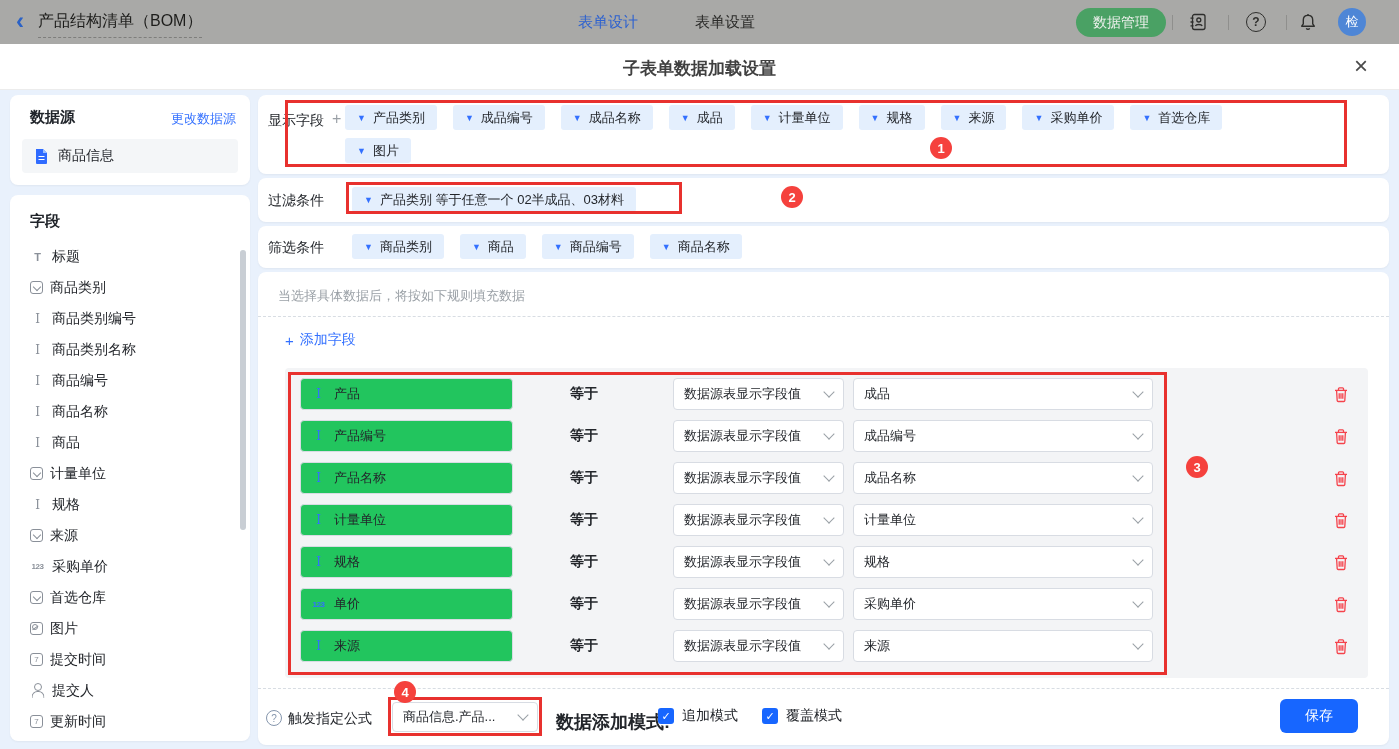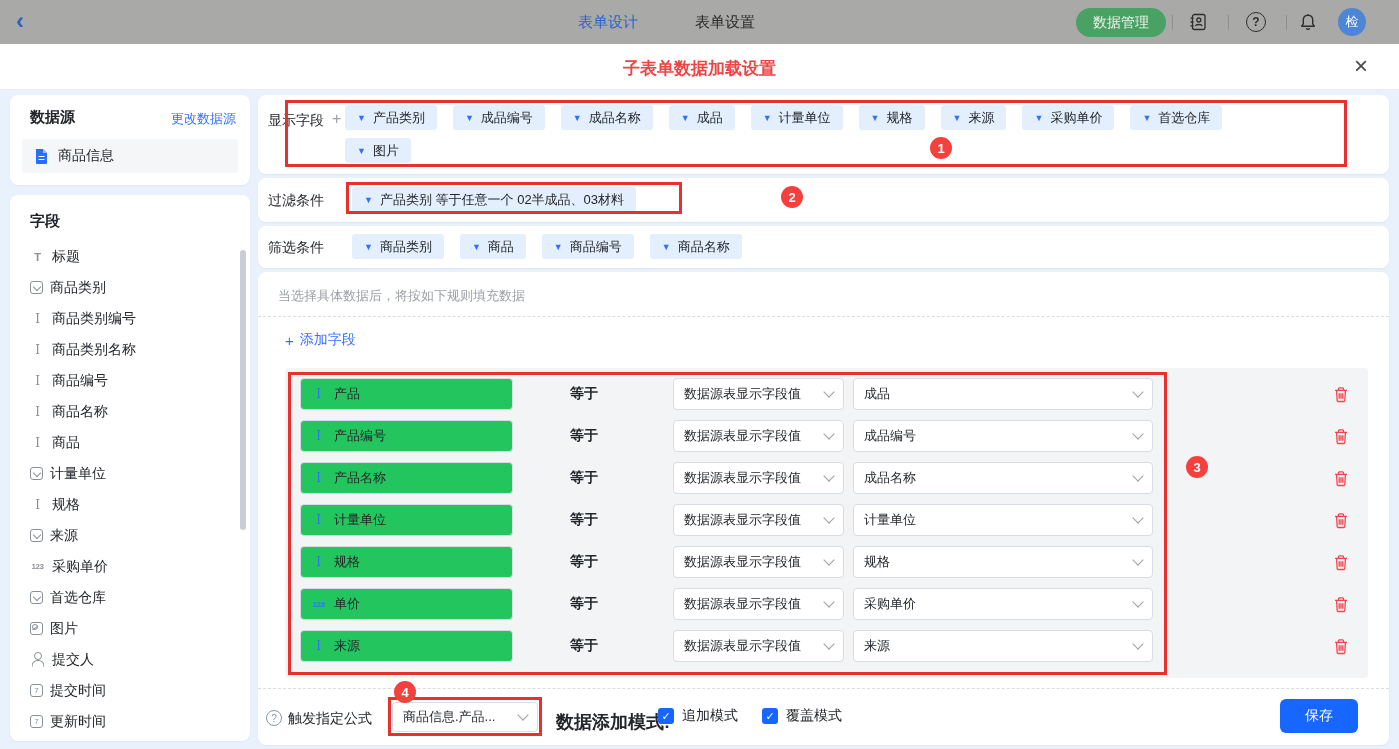--- a/index.html
+++ b/index.html
@@ -17,21 +17,21 @@
   .tb-tab.t1 { left:578px; color:#2e62cf; }
   .tb-tab.t2 { left:695px; }
   .pill { position:absolute; left:1076px; top:8px; height:29px; padding:0 17px; border-radius:15px; background:#4aa164; color:#edf0ec; font-size:14px; display:flex; align-items:center; cursor:pointer;}
   .tb-div { position:absolute; top:15px; width:1px; height:15px; background:#8f8f8d; }
   .tb-ic { position:absolute; top:12px; width:20px; height:20px; }
   .help-circle { border:1.6px solid #2e2e2c; border-radius:50%; display:flex; align-items:center; justify-content:center; }
   .help-circle::after { content:"?"; font-size:12px; color:#2e2e2c; font-weight:bold;}
   .avatar { position:absolute; left:1338px; top:8px; width:28px; height:28px; border-radius:50%; background:#4e86d6; color:#fff; font-size:13px; display:flex; align-items:center; justify-content:center; cursor:pointer;}
   
   .dlg-head { position:absolute; top:44px; left:0; width:1399px; height:46px; background:#fff; border-bottom:1px solid #ececec; z-index:4;}
-  .dlg-title { position:absolute; left:0; right:0; top:13px; text-align:center; font-size:17px; font-weight:bold; color:#ef4444;}
+  .dlg-title { position:absolute; left:0; right:0; top:13px; text-align:center; font-size:17px; font-weight:bold; color:#404040;}
   .dlg-close { position:absolute; right:24px; top:8px; width:28px; height:28px; color:#4a4a4a; font-size:24px; line-height:28px; text-align:center; cursor:pointer;}
   .dlg-close::after{ content:"×"; }
   
   .card { position:absolute; background:#fff; border-radius:8px; box-shadow:0 1px 2px rgba(31,35,41,.05); }
   .card-a { left:10px; top:95px; width:240px; height:90px; }
   .card-b { left:10px; top:195px; width:240px; height:546px; }
   .p1 { left:258px; top:95px;  width:1131px; height:79px; }
   .p2 { left:258px; top:178px; width:1131px; height:44px; }
   .p3 { left:258px; top:226px; width:1131px; height:42px; }
   .p4 { left:258px; top:272px; width:1131px; height:473px; }
@@ -104,20 +104,21 @@
   .a3 { left:288px; top:372px; width:879px; height:303px; }
   .b3 { left:1186px; top:456px; }
   .a4 { left:388px; top:697px; width:154px; height:39px; }
   .b4 { left:394px; top:681px; }
 </style>
 </head>
 <body>
 
 <div class="topbar">
   <span class="back-btn">‹</span>
+  <span class="tb-title">产品结构清单（BOM）</span>
   <span class="tb-tab t1">表单设计</span>
   <span class="tb-tab t2">表单设置</span>
   <span class="pill">数据管理</span>
   <span class="tb-div" style="left:1172px;"></span>
   <span class="tb-ic" style="left:1188px;">
     <svg width="20" height="20" viewBox="0 0 20 20" fill="none" stroke="#2e2e2c" stroke-width="1.3">
       <rect x="4.5" y="2.5" width="12.5" height="15" rx="2"></rect>
       <path d="M2.5 6.2 h3 M2.5 10 h3 M2.5 13.8 h3"></path>
       <circle cx="10.8" cy="8" r="2"></circle>
       <path d="M7.4 14 c.7-2 6.1-2 6.8 0"></path>
@@ -205,26 +206,26 @@
       </div>
       <div class="f-item">
         <span class="icw ic-select"></span>
         <span>首选仓库</span>
       </div>
       <div class="f-item">
         <span class="icw ic-image"></span>
         <span>图片</span>
       </div>
       <div class="f-item">
+        <span class="icw ic-date"></span>
+        <span>提交时间</span>
+      </div>
+      <div class="f-item">
         <span class="icw ic-person"></span>
         <span>提交人</span>
-      </div>
-      <div class="f-item">
-        <span class="icw ic-date"></span>
-        <span>提交时间</span>
       </div>
       <div class="f-item">
         <span class="icw ic-date"></span>
         <span>更新时间</span>
       </div>
   </div>
   <div class="scrollbar"></div>
 </div>
 
 <div class="card p1">

